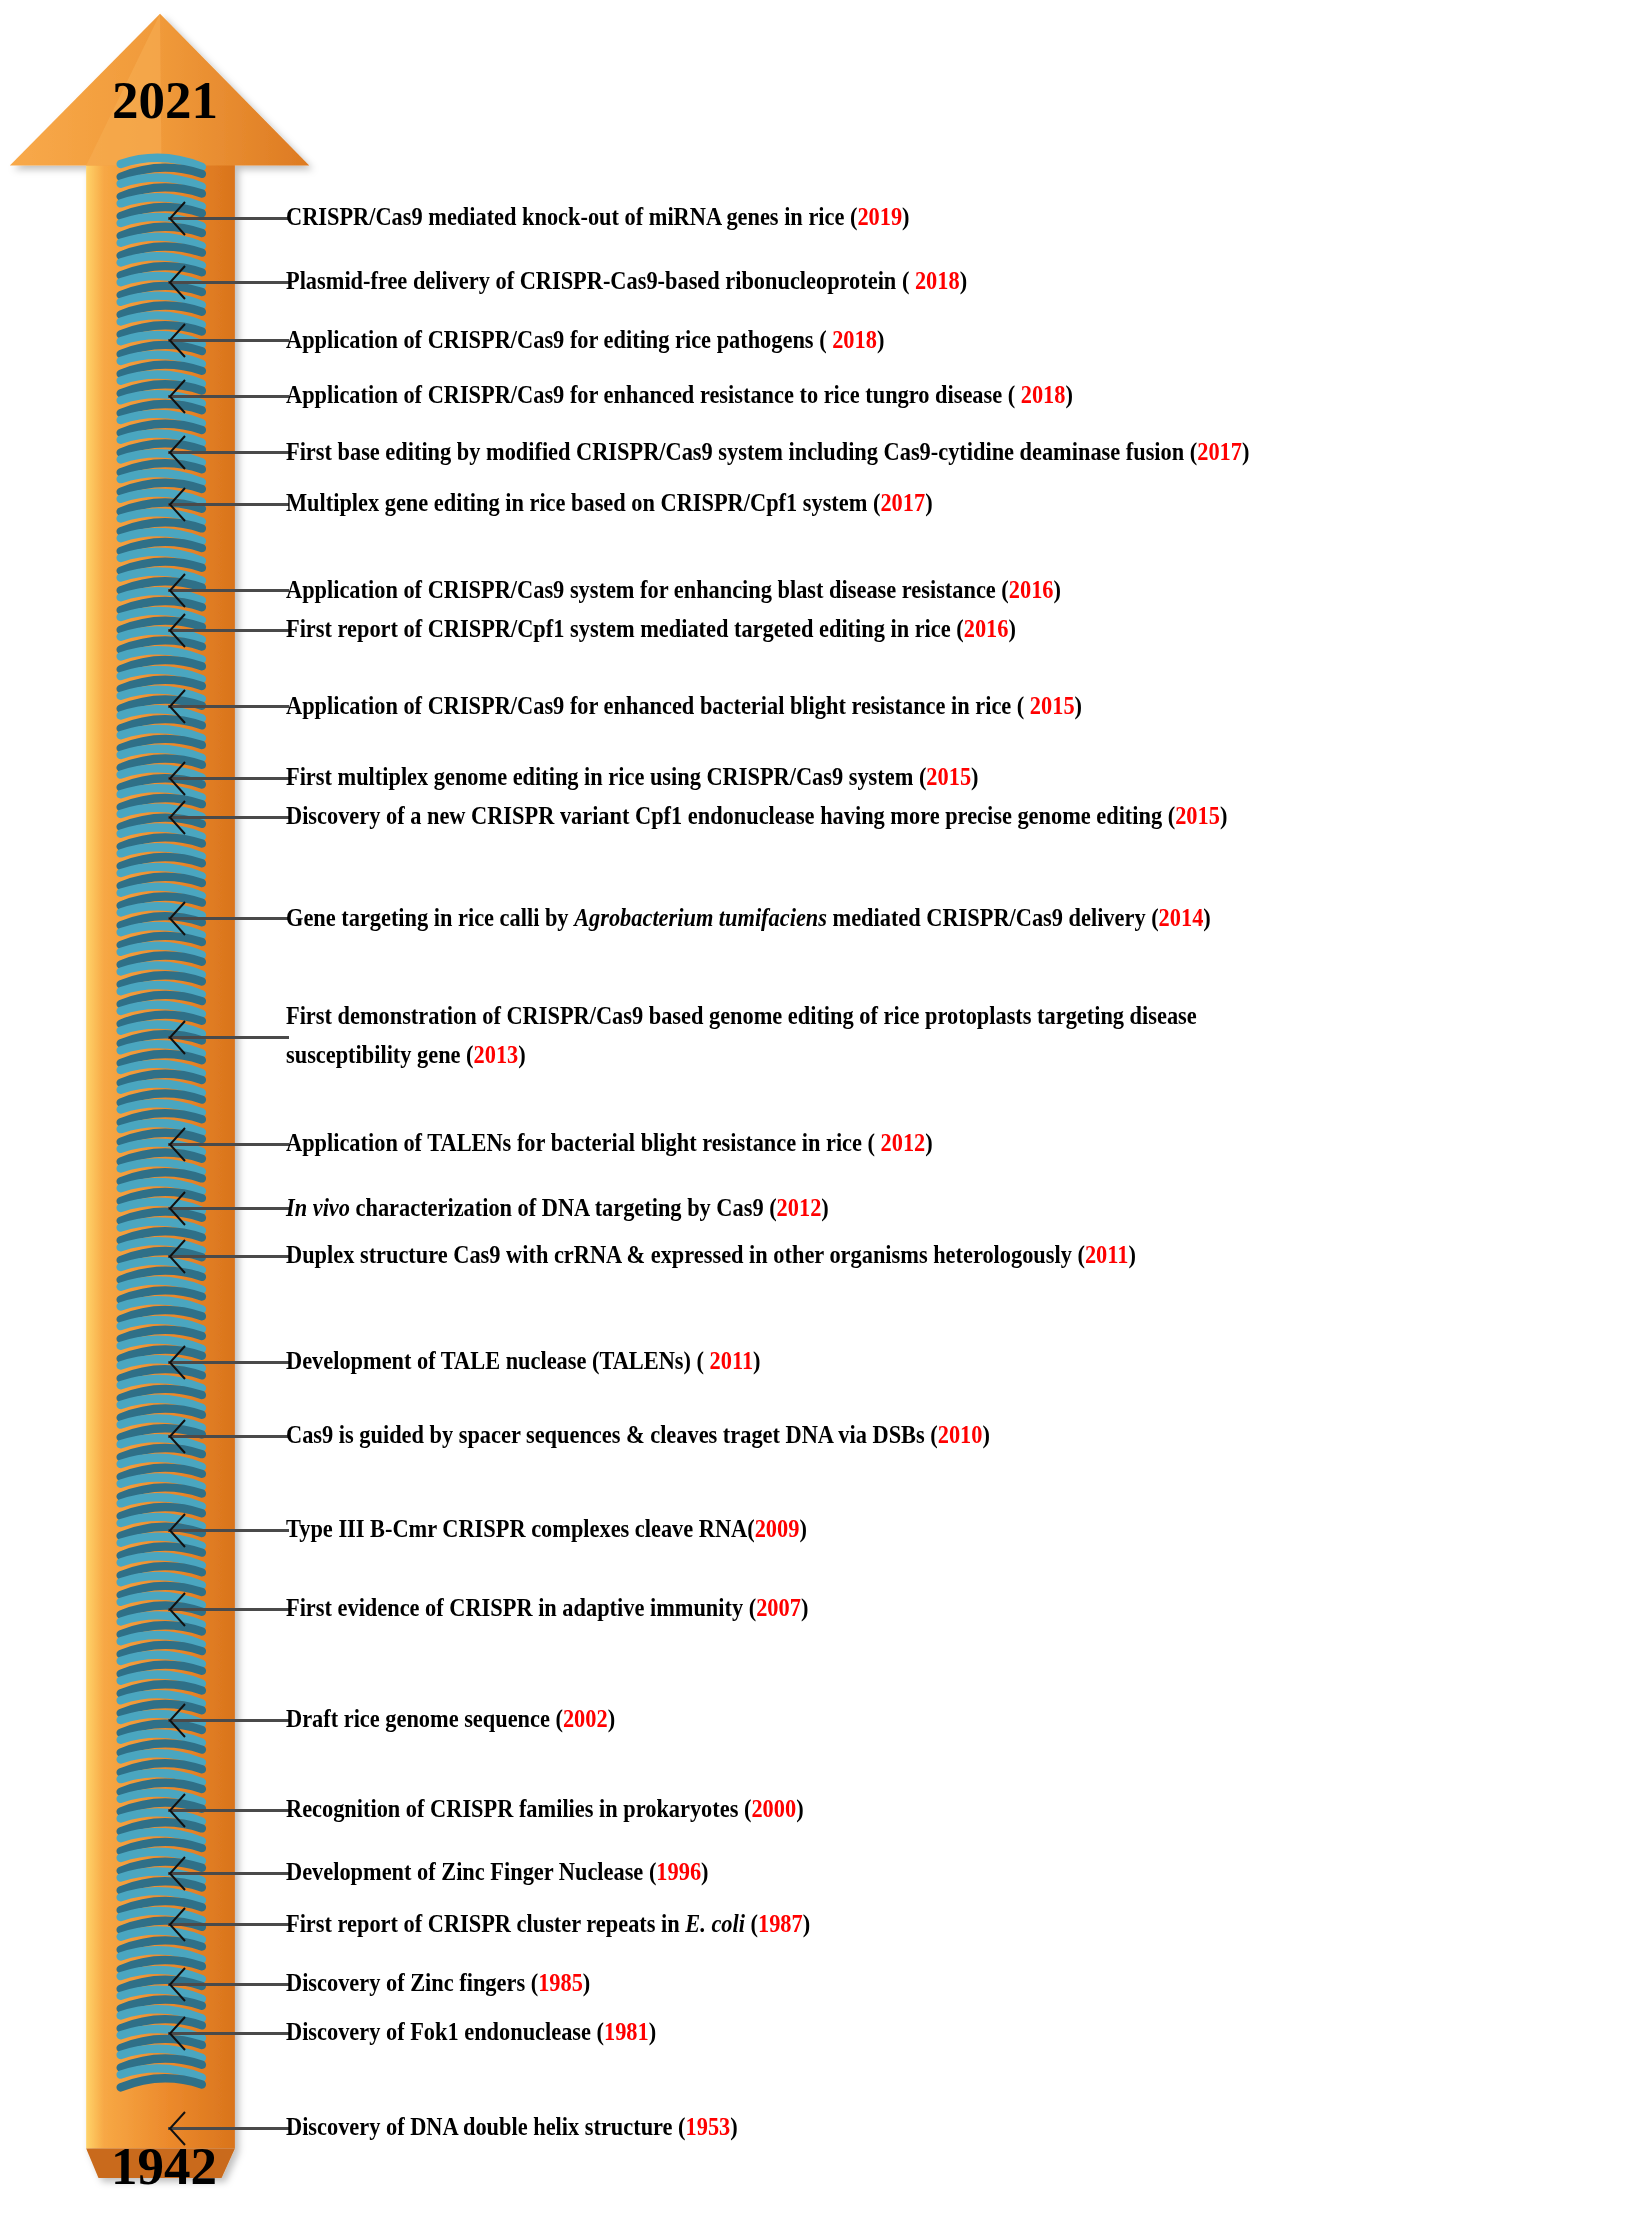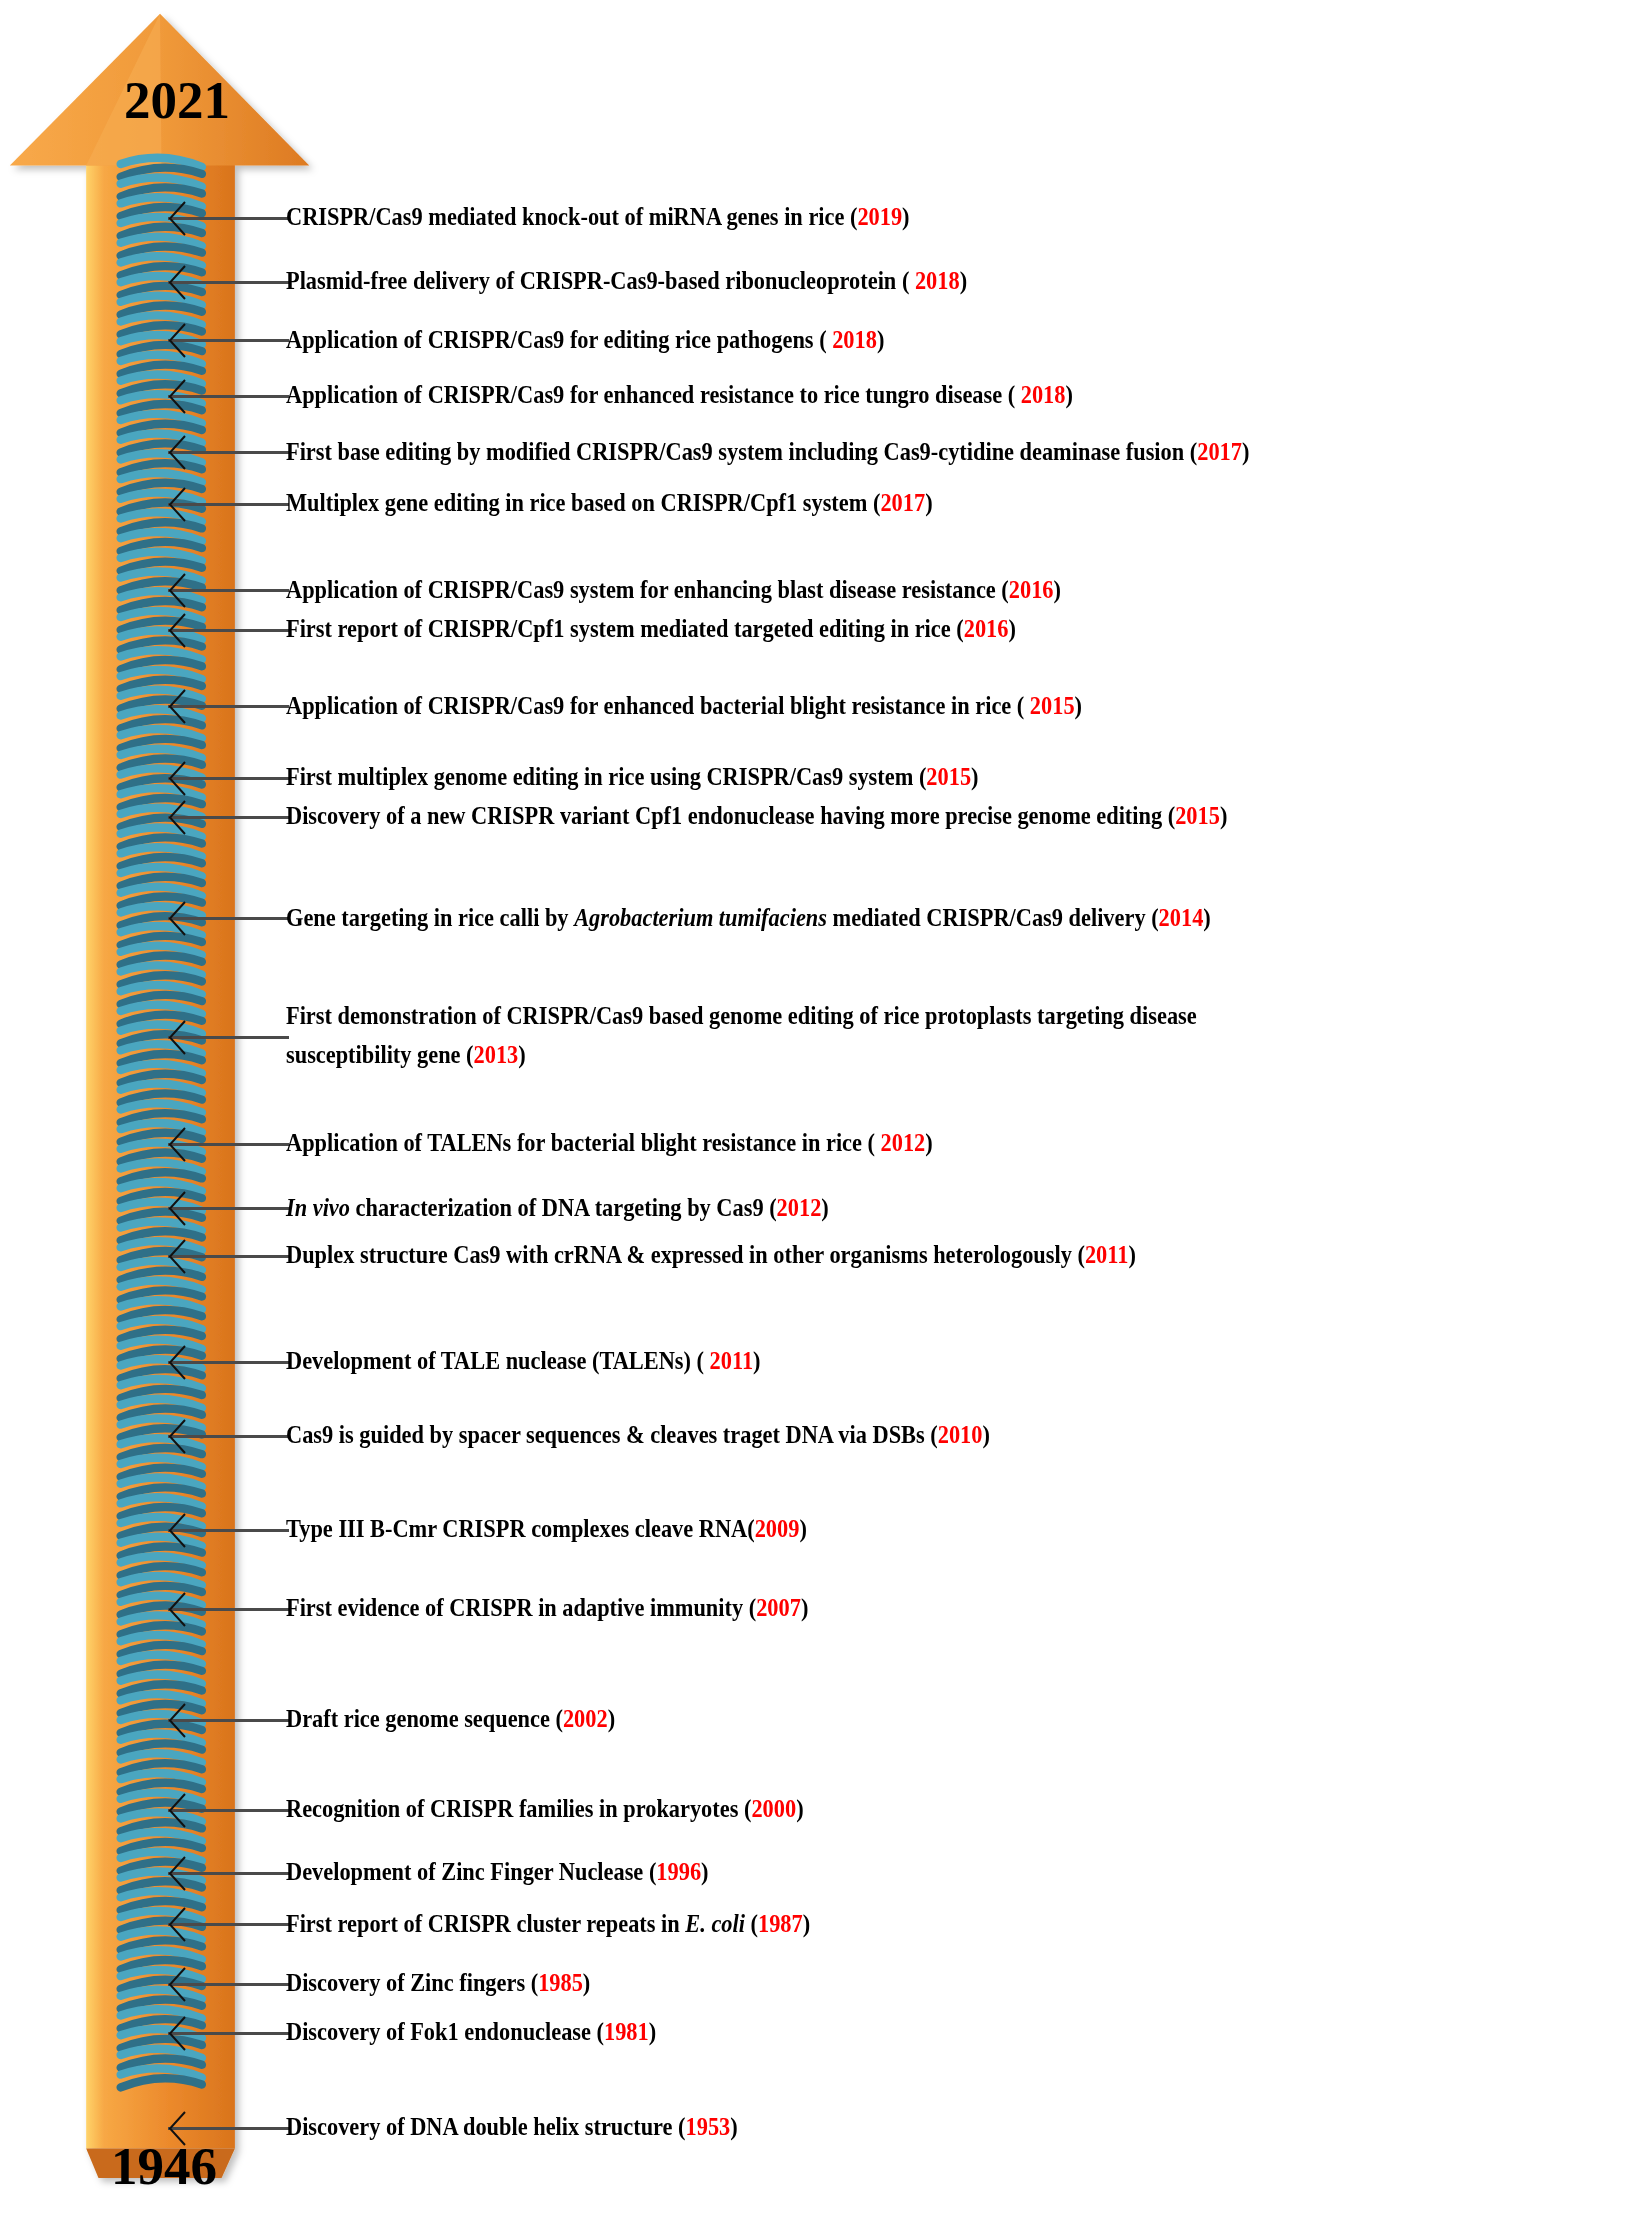--- a/index.html
+++ b/index.html
@@ -235,22 +235,22 @@
         <path d="M245,4090 Q327.5,4062 410,4096" fill="none" stroke="#4aa6c0" stroke-width="17" stroke-linecap="round"></path>
         <path d="M410,4110 Q327.5,4082 245,4116" fill="none" stroke="#2f7088" stroke-width="17" stroke-linecap="round"></path>
         <path d="M245,4130 Q327.5,4102 410,4136" fill="none" stroke="#4aa6c0" stroke-width="17" stroke-linecap="round"></path>
         <path d="M410,4150 Q327.5,4122 245,4156" fill="none" stroke="#2f7088" stroke-width="17" stroke-linecap="round"></path>
         <path d="M245,4170 Q327.5,4142 410,4176" fill="none" stroke="#4aa6c0" stroke-width="17" stroke-linecap="round"></path>
         <path d="M410,4190 Q327.5,4162 245,4196" fill="none" stroke="#2f7088" stroke-width="17" stroke-linecap="round"></path>
         <path d="M245,4210 Q327.5,4182 410,4216" fill="none" stroke="#4aa6c0" stroke-width="17" stroke-linecap="round"></path>
         <path d="M410,4230 Q327.5,4202 245,4236" fill="none" stroke="#2f7088" stroke-width="17" stroke-linecap="round"></path>
       </g>
   </svg>
-  <div class="year-label" style="left:124px;top:74px;">2021</div>
-  <div class="year-label" style="left:111px;top:2140px;">1946</div>
+  <div class="year-label" style="left:112px;top:74px;">2021</div>
+  <div class="year-label" style="left:111px;top:2140px;">1942</div>
 </div>
 
 <div id="events">
     <div class="event" style="top: 217px;">
       <div class="line" style="width: 121px;"></div>
       <svg class="chev" viewBox="0 0 36 70">
         <path d="M34,2 L4,35 L34,68" fill="none" stroke="#111" stroke-width="4"></path>
       </svg>
     </div>
     <div class="label" style="left: 286px; top: 197px;"><span>CRISPR/Cas9  mediated  knock-out of miRNA  genes in rice (</span><span class="yr">2019</span><span>)</span></div>

